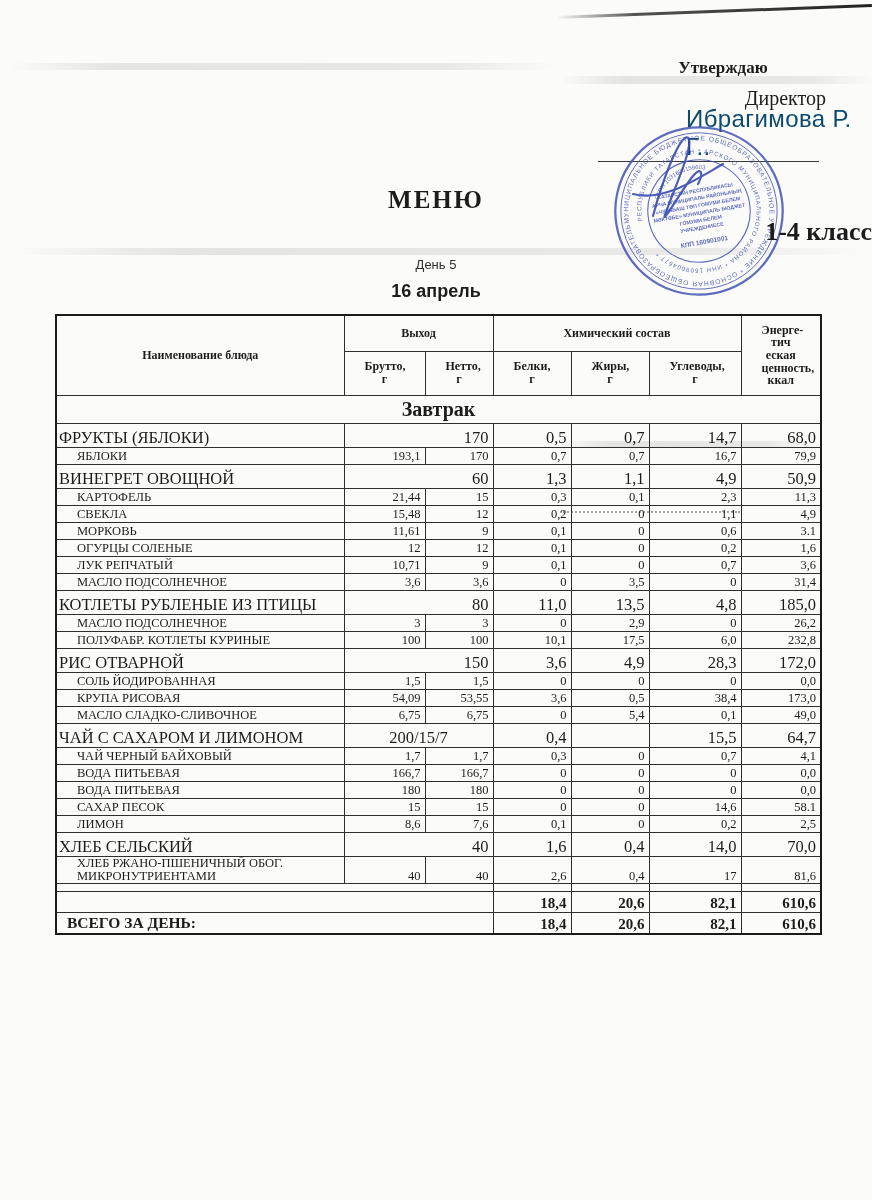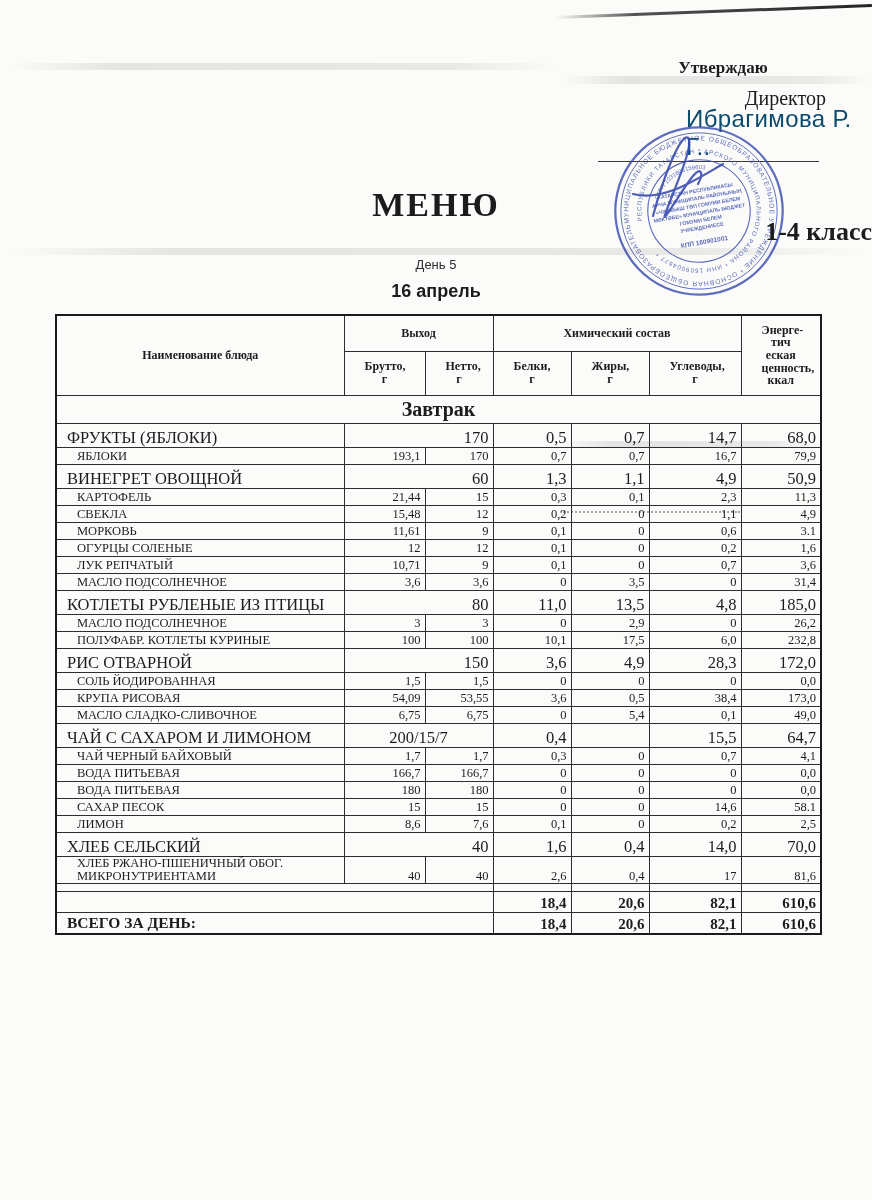--- a/index.html
+++ b/index.html
@@ -15,33 +15,33 @@
   .director{position:absolute;top:87px;right:46px;font-size:20px;}
   .director-name{position:absolute;top:105px;left:686px;font-size:24px;font-family:"Liberation Sans",sans-serif;color:#0c4a6e;letter-spacing:.4px;}
   .signline{position:absolute;top:161px;left:598px;width:221px;border-top:1.6px solid #3a3a3a;}
 
   
   .stamp{position:absolute;left:606px;top:118px;width:186px;height:186px;transform:rotate(-10deg);opacity:.82;}
   .stamp text{font-family:"Liberation Sans",sans-serif;fill:#3b4db0;}
   .signature{position:absolute;left:615px;top:116px;width:140px;height:115px;opacity:.9;}
 
   
-  .title{position:absolute;top:186px;left:0;right:0;text-align:center;font-size:34px;font-weight:bold;letter-spacing:2px;}
+  .title{position:absolute;top:186px;left:0;right:0;text-align:center;font-size:25px;font-weight:bold;letter-spacing:2px;}
   .subtitle{position:absolute;top:217px;left:0;right:0;text-align:right;font-size:26px;font-weight:bold;}
   .dayline{position:absolute;top:257px;left:0;right:0;text-align:center;font-size:13px;font-family:"Liberation Sans",sans-serif;color:#2f2f2f;}
   .dateline{position:absolute;top:281px;left:0;right:0;text-align:center;font-size:18px;font-weight:bold;font-family:"Liberation Sans",sans-serif;}
 
   
   table.menu{position:absolute;top:314px;left:55px;width:765px;border-collapse:collapse;table-layout:fixed;}
   table.menu th,table.menu td{border:1px solid #2e2e2e;padding:0 4px;vertical-align:bottom;line-height:1.05;overflow:visible;}
   table.menu{border:2px solid #1b1b1b;}
   table.menu thead th{vertical-align:middle;text-align:center;font-size:12px;font-weight:bold;padding:2px 20px;}
   tr.row-section td{text-align:center;font-size:20px;font-weight:bold;height:27px;vertical-align:middle;}
   tr.row-dish td{height:23px;font-size:16.5px;}
-  tr.row-dish td.cell-name{white-space:nowrap;padding-left:10px;}
+  tr.row-dish td.cell-name{white-space:nowrap;padding-left:2px;}
   tr.row-ing td{height:16px;font-size:12.5px;}
   tr.row-ing td.cell-name{padding-left:20px;}
   tr.row-empty td{height:7px;}
   tr.row-total td,tr.row-grand td{height:20px;font-size:15px;font-weight:bold;}
   tr.row-grand td.cell-name{font-size:15.5px;padding-left:10px;vertical-align:middle;}
   td.num{text-align:right;font-family:"Liberation Serif",serif;}
   td.num.center{text-align:center;}
   .dotted-artifact{position:absolute;pointer-events:none;border-top:2px dotted rgba(60,60,60,.45);}
 </style>
 </head>

